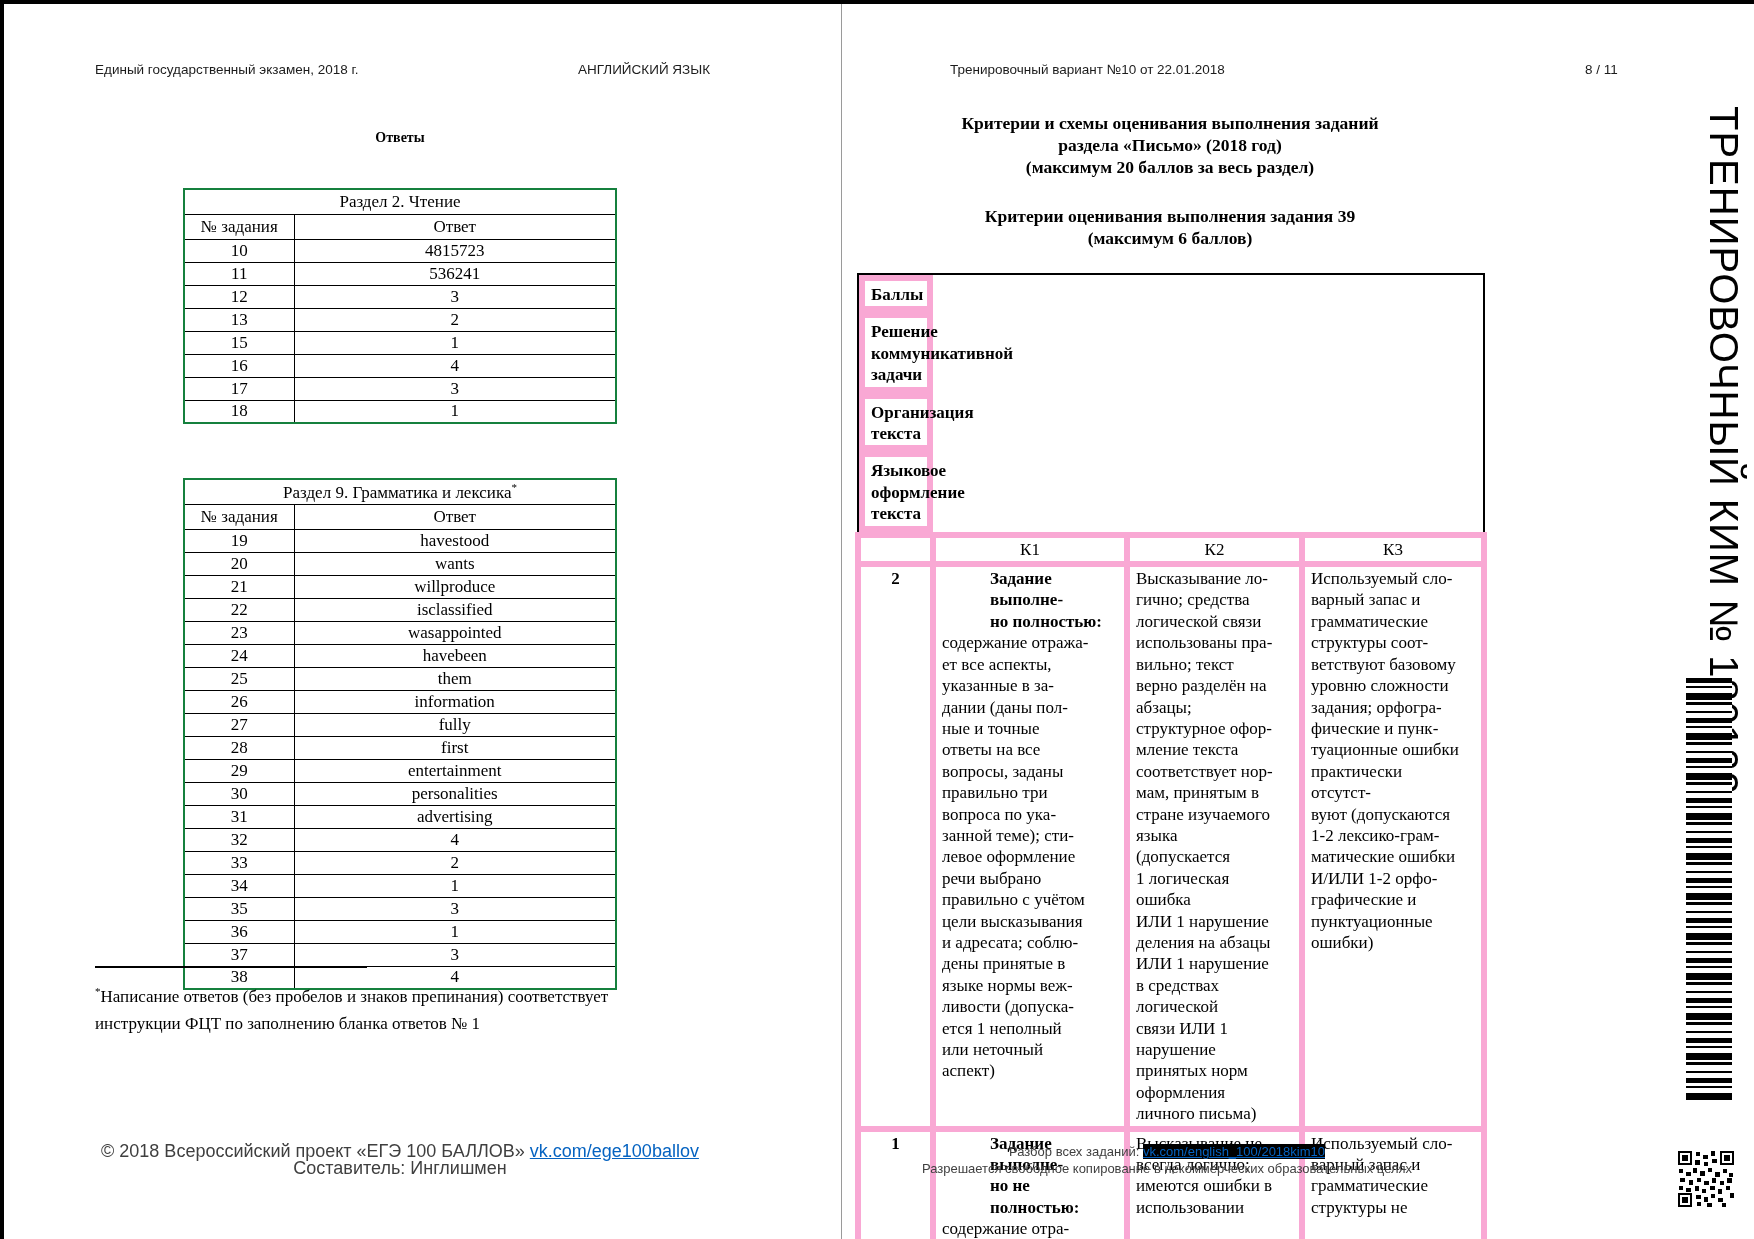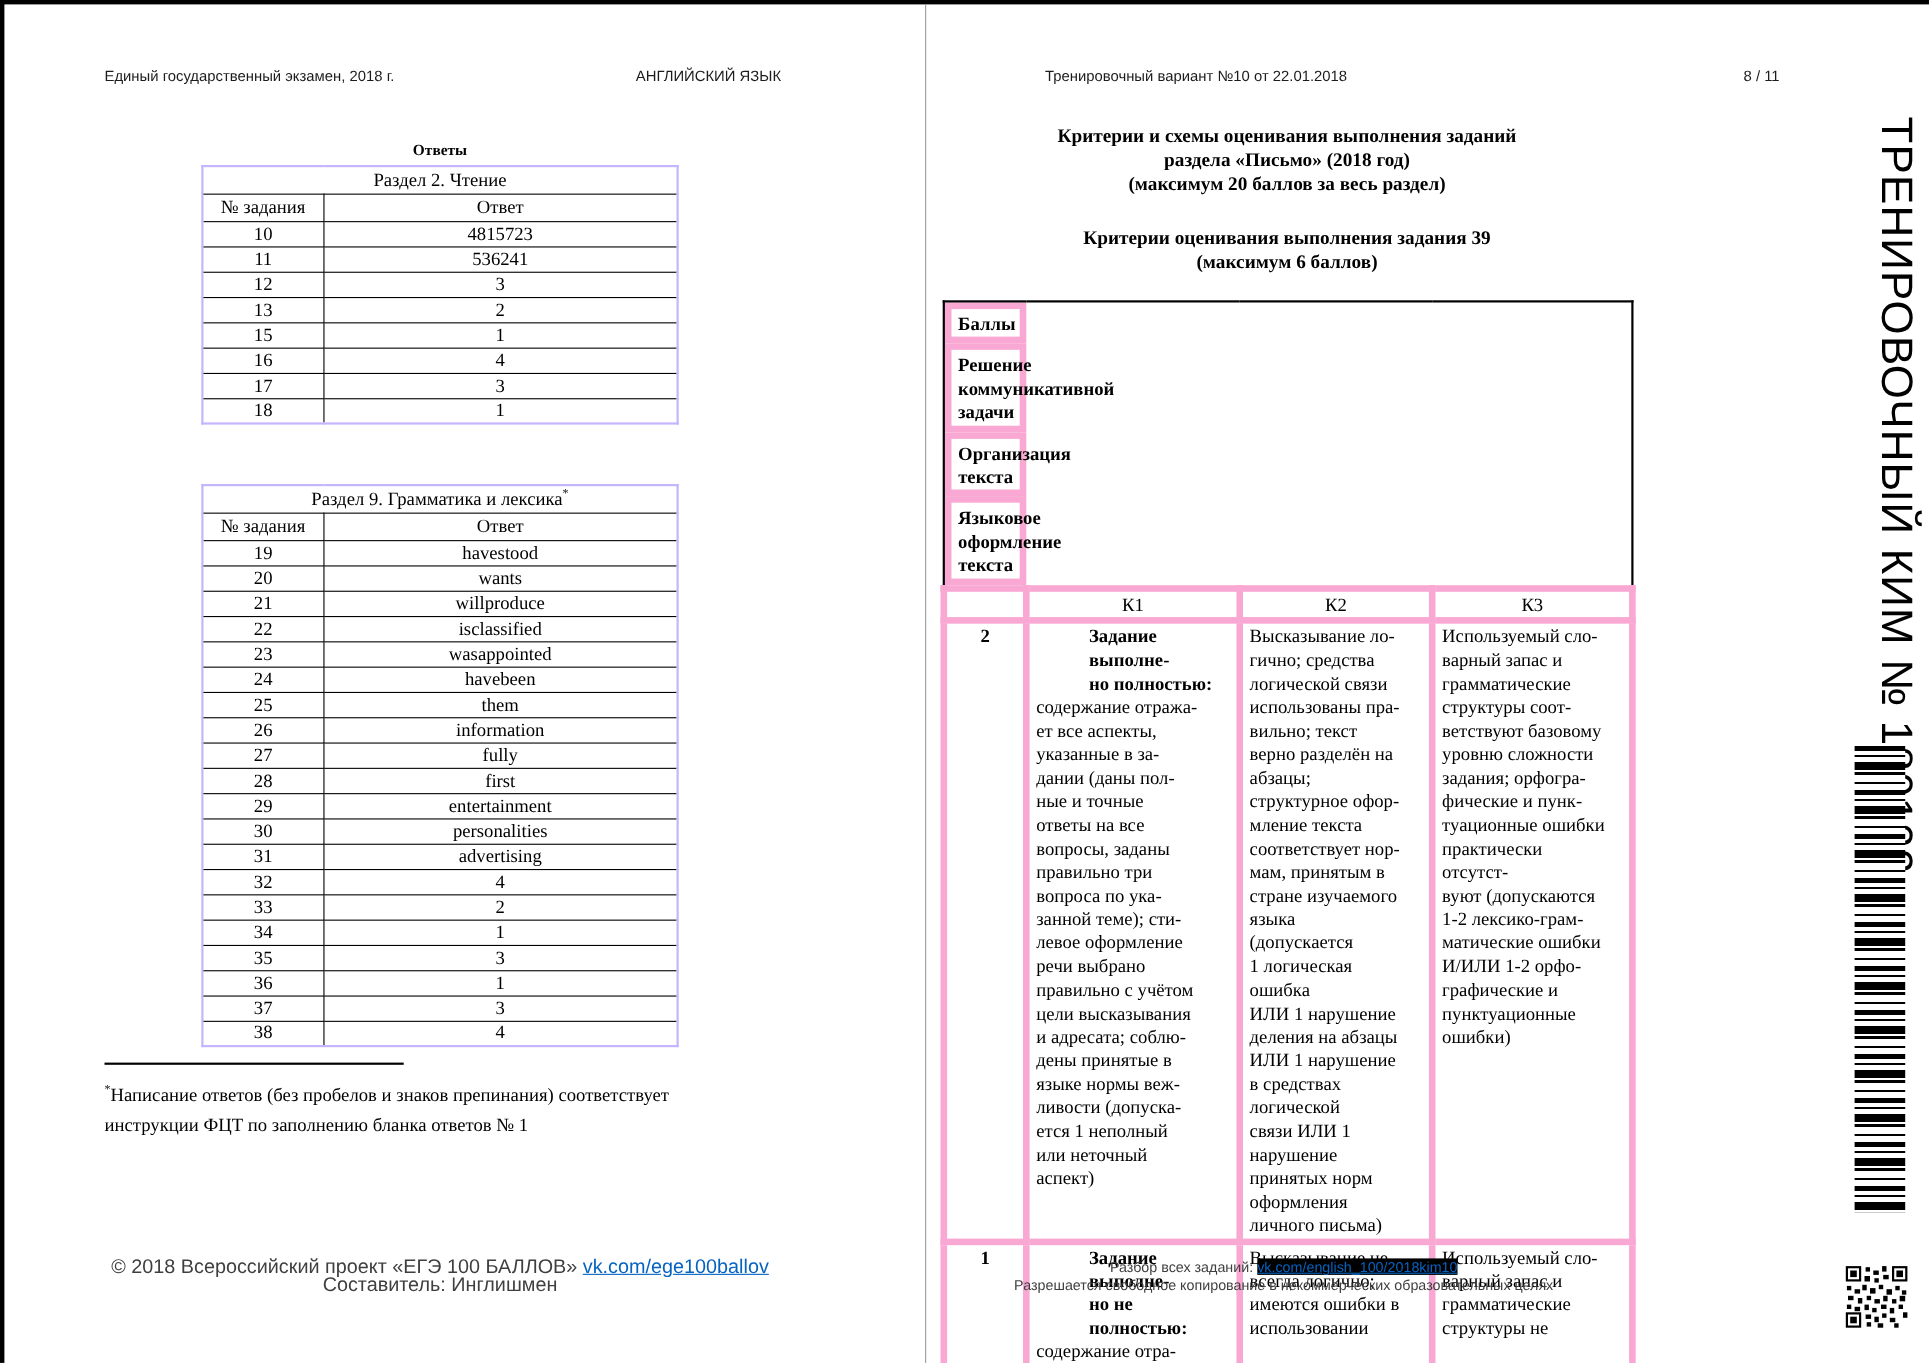--- a/index.html
+++ b/index.html
@@ -15,21 +15,21 @@
   .edge-top  { position:absolute; left:0; top:0; width:1754px; height:4px; background:#000; }
   .edge-left { position:absolute; left:0; top:0; width:4px; height:1239px; background:#000; }
   .page-divider { position:absolute; left:841px; top:4px; width:1px; height:1235px; background:#9a9a9a; }
 
   
   .hdr { position:absolute; font-size:13.5px; color:#1c1c1c; white-space:nowrap; }
 
   
   .answers-title { position:absolute; left:183px; top:112px; width:434px; text-align:center;
                    font-weight:bold; font-size:14px;margin-top:18px; }
-  table.answers { border-collapse:collapse; border:2px solid #c4b5fd; position:absolute; }
+  table.answers { border-collapse:collapse; border:2px solid #15803d; position:absolute;margin-top:38px; }
   table.answers td { border:1px solid #000; font-size:17px; text-align:center; padding:0 4px; }
   table.answers .cap { font-size:17px; height:25px; }
   table.answers .colhead td { height:25px; }
   table.answers tr { height:23px; }
   table.answers .c1 { width:110px; }
   #tbl-reading { left:183px; top:150px; width:434px; }
   #tbl-grammar { left:183px; top:440px; width:434px; }
 
   .footnote-rule { position:absolute; left:95px; top:966px; width:272px; border-top:2px solid #000; }
   .footnote { position:absolute; left:95px; top:978px; width:600px; font-size:17px; line-height:27px; }

